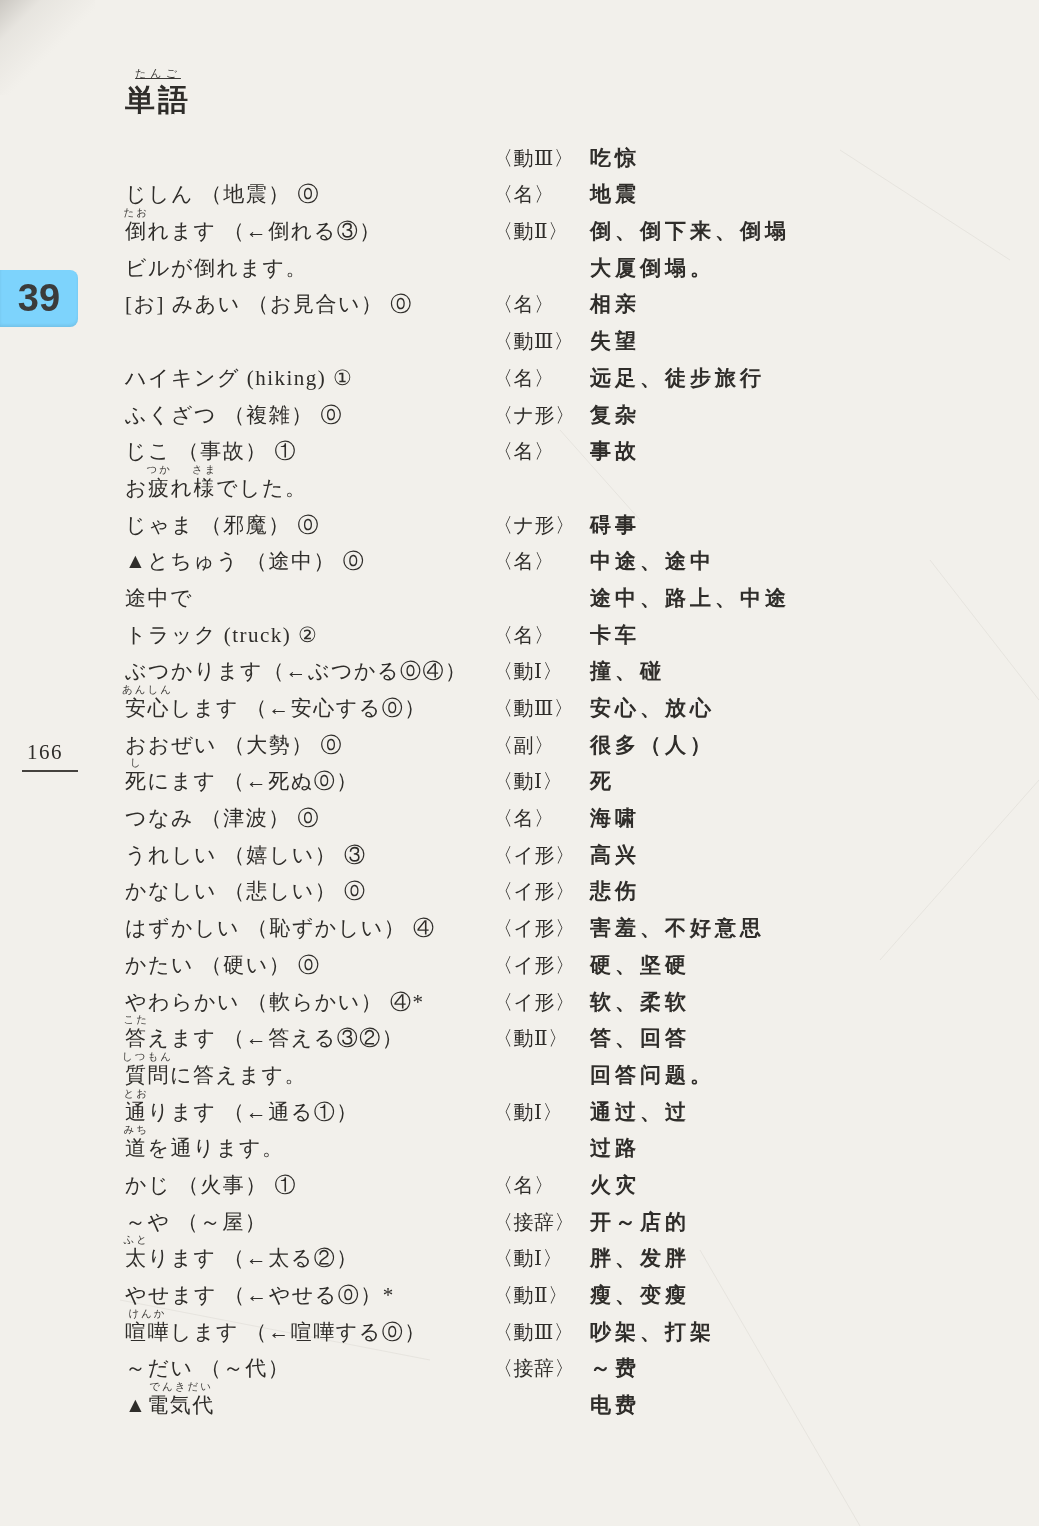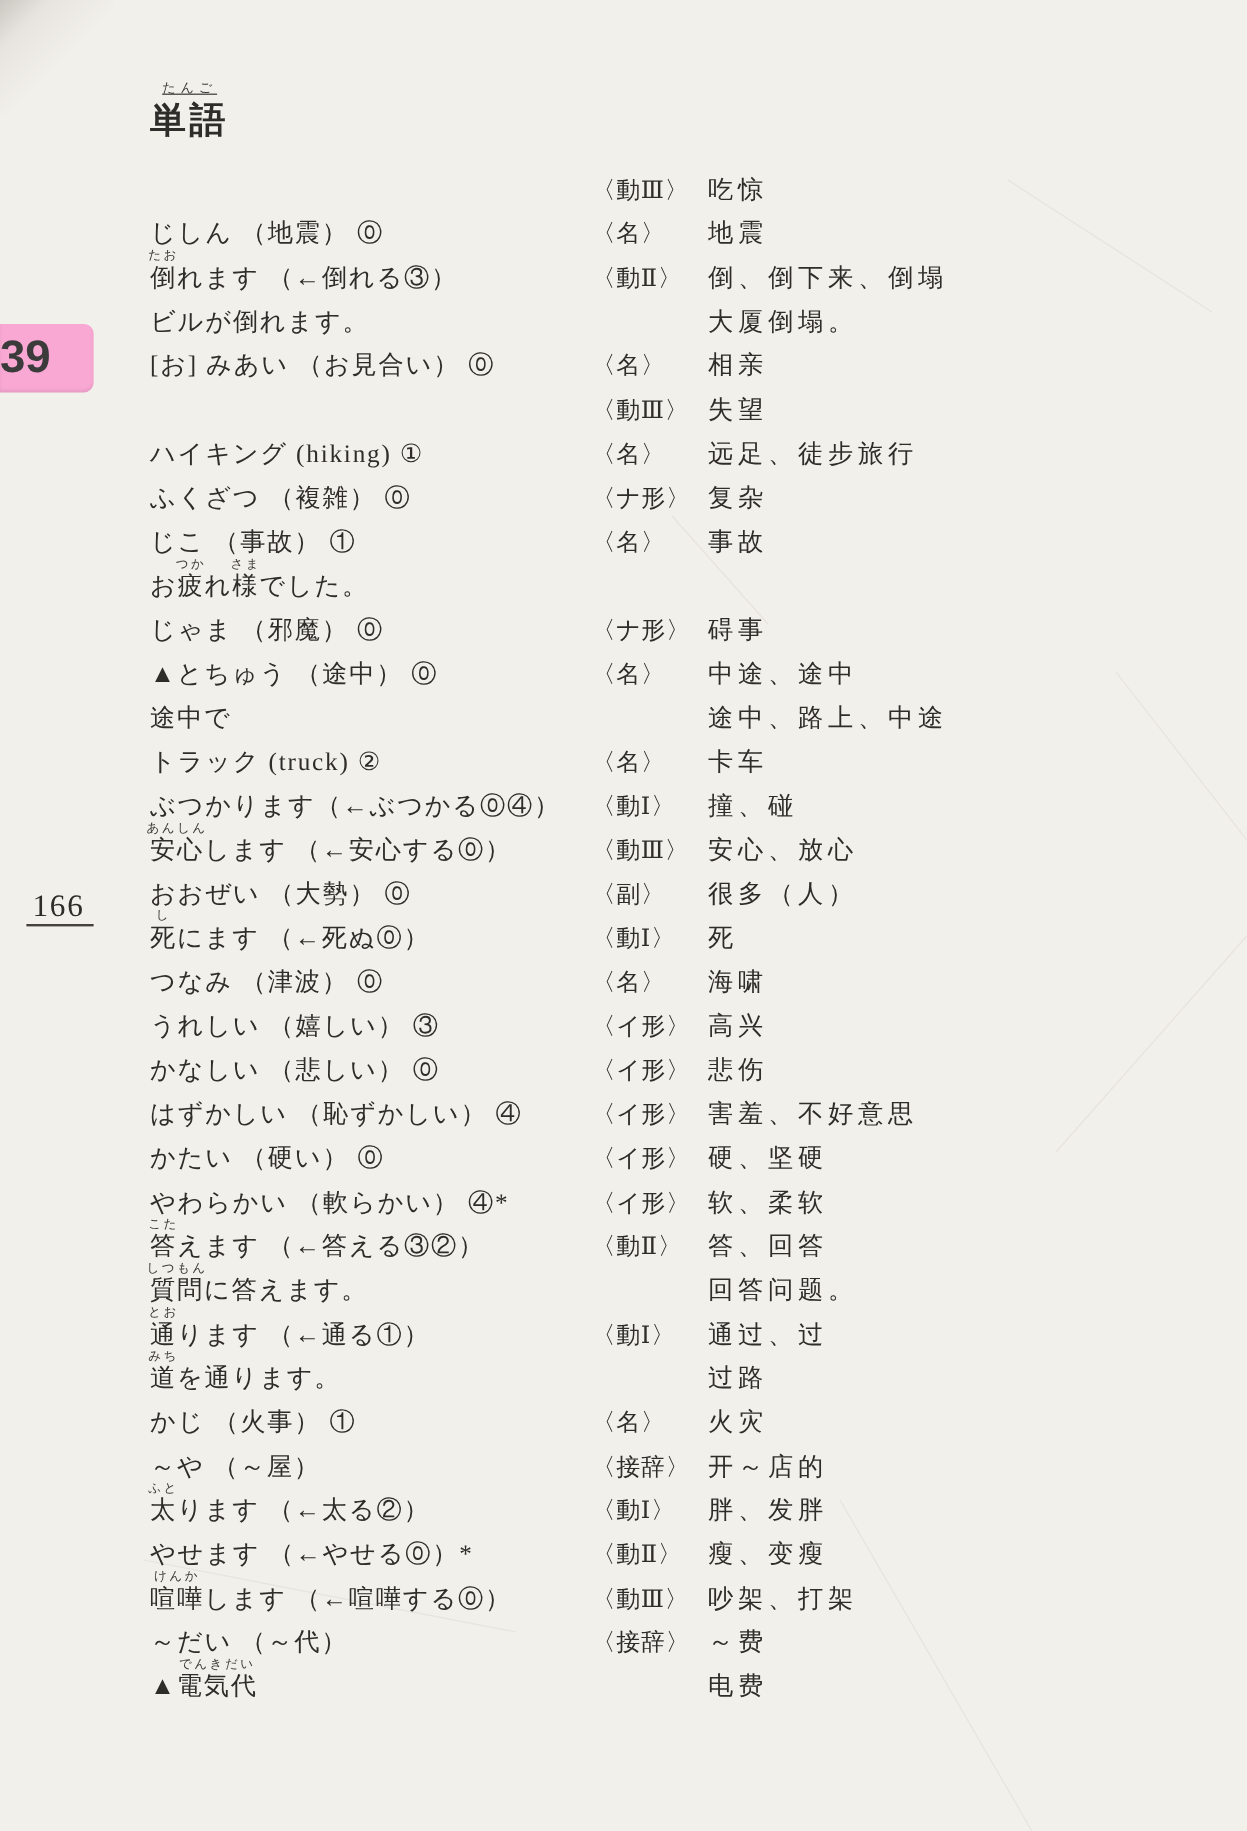--- a/index.html
+++ b/index.html
@@ -13,30 +13,30 @@
   
   .corner-smudge{
     position:absolute;left:0;top:0;width:95px;height:95px;
     background:linear-gradient(135deg,rgba(170,166,160,0.55) 0%,rgba(210,207,201,0.35) 22%,rgba(242,240,235,0) 55%);
     pointer-events:none;
   }
   .creases{position:absolute;left:0;top:0;width:1039px;height:1526px;pointer-events:none;}
   
   .lesson-tab{
     position:absolute;left:0;top:270px;width:78px;height:57px;
-    background:#f9a8d4;border-radius:0 8px 8px 0;
-    display:flex;align-items:center;justify-content:flex-start;
+    background:#7dd3fc;border-radius:0 8px 8px 0;
+    display:flex;align-items:center;justify-content:center;
     font-family:"Liberation Sans","DejaVu Sans",sans-serif;
     font-size:38px;font-weight:bold;color:#3b3b3b;
     box-shadow:inset 0 -2px 3px rgba(0,0,0,0.08);
   }
   
   .page-num{
     position:absolute;left:27px;top:740px;
-    font-size:26px;letter-spacing:1.5px;color:#2f2d2a;
+    font-size:21px;letter-spacing:1.5px;color:#2f2d2a;
   }
   .page-num-line{
     position:absolute;left:22px;top:770px;width:56px;height:2px;background:#45423e;
   }
   
   .title{
     position:absolute;left:125px;top:80px;
     font-size:30px;font-weight:bold;letter-spacing:3px;
     white-space:nowrap;
   }
@@ -47,21 +47,21 @@
   .jp{
     position:absolute;left:0;bottom:6px;
     font-size:21px;letter-spacing:1.5px;white-space:nowrap;
   }
   .pos{
     position:absolute;left:368px;bottom:6px;
     font-size:20px;letter-spacing:0.5px;white-space:nowrap;
   }
   .cn{
     position:absolute;left:465px;bottom:6px;
-    font-size:21px;letter-spacing:4px;white-space:nowrap;
+    font-size:21px;letter-spacing:4px;white-space:nowrap;font-weight:bold;
   }
   
   .rb{position:relative;display:inline-block;}
   .rt{
     position:absolute;left:50%;top:-11px;transform:translateX(-50%);
     font-size:10.5px;letter-spacing:2px;white-space:nowrap;color:#3a3835;
   }
 </style>
 </head>
 <body>

